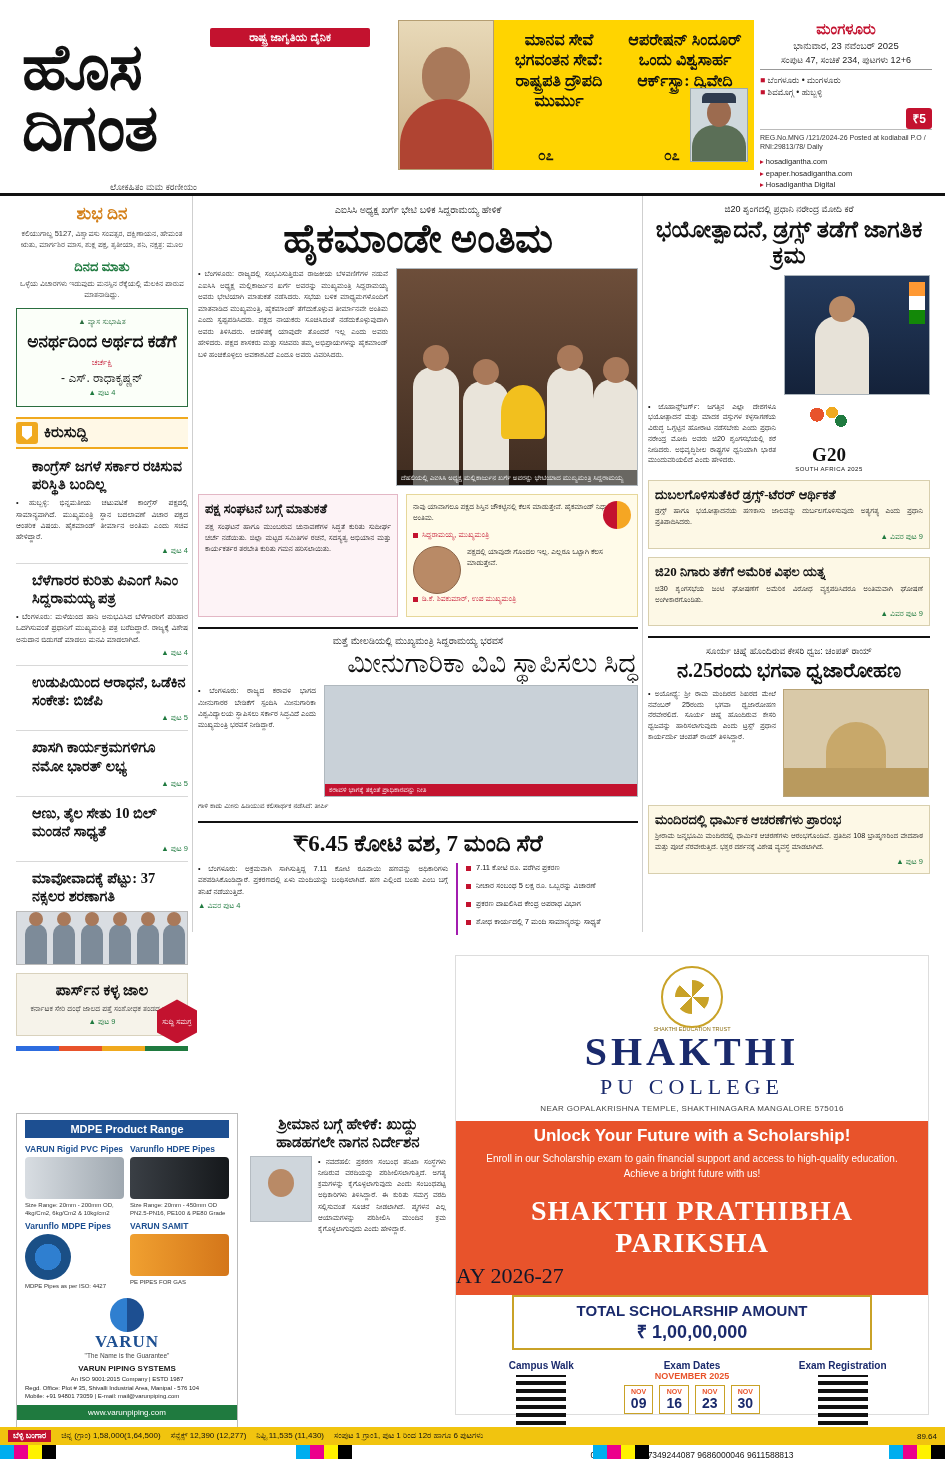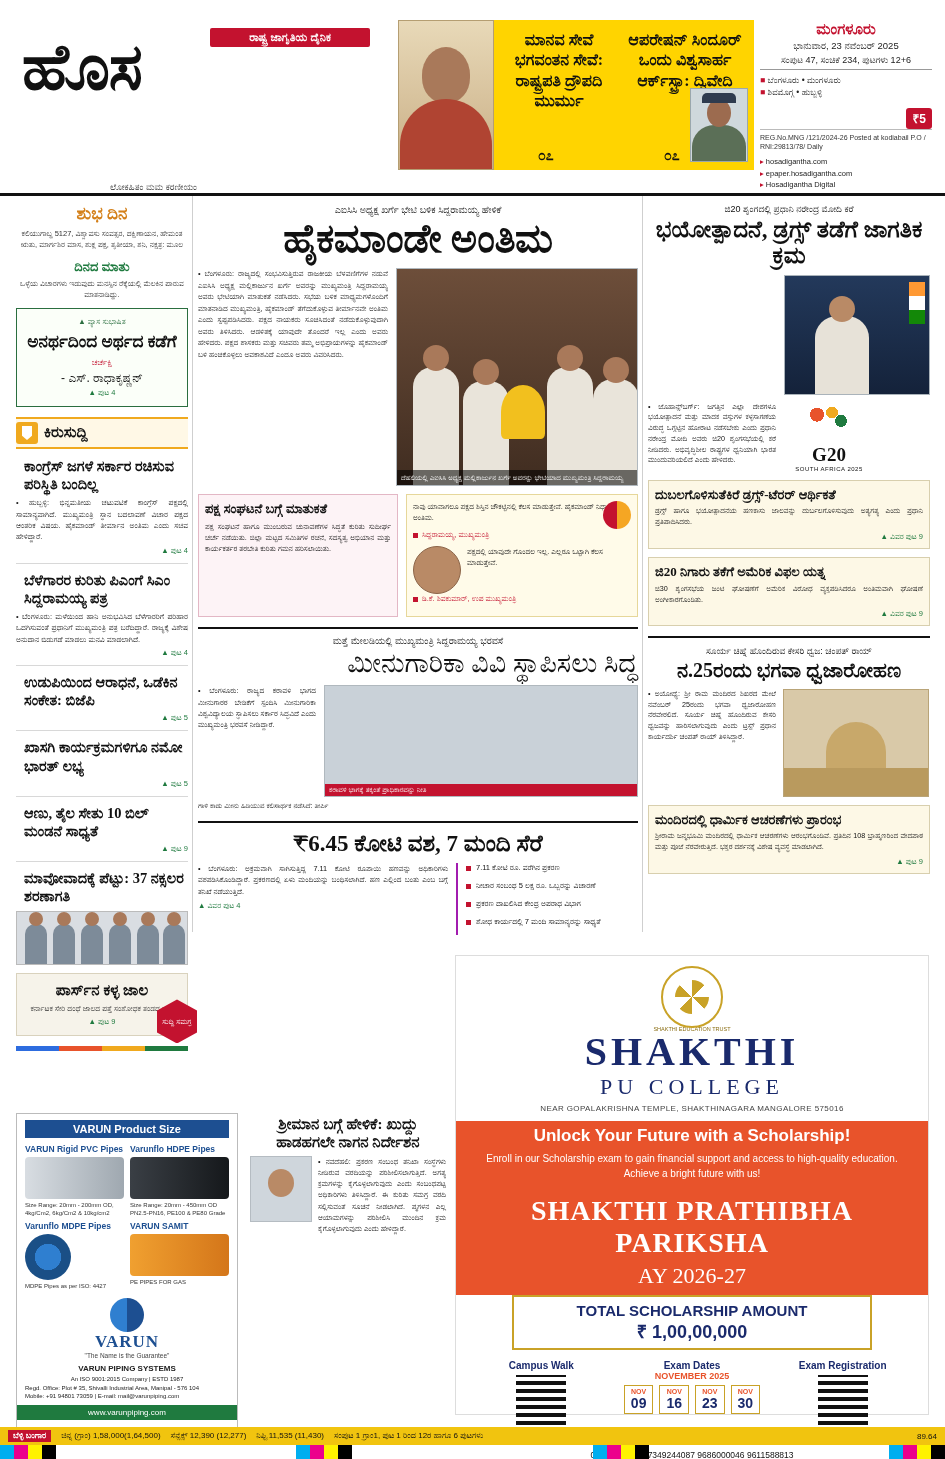--- a/index.html
+++ b/index.html
@@ -106,21 +106,21 @@
     margin-top:10px; display:flex; align-items:center; gap:6px;
     border-top:2px solid #f0a91e; border-bottom:2px solid #f0a91e; padding:3px 0;
     background:#fff8e6;
   }
   .kirusuddi-bar .ic { width:22px;height:22px;background:#f0a91e;border-radius:3px; position:relative;}
   .kirusuddi-bar .ic:after{content:"";position:absolute;left:6px;top:4px;width:10px;height:14px;background:#fff;clip-path:polygon(0 0,100% 0,100% 70%,50% 100%,0 70%);}
   .kirusuddi-bar .t { font-family:"Liberation Serif", serif; font-weight:bold; font-size:15px; color:#111;}
 
   .brief { margin-top:8px; }
   .brief h3 {
-    margin:0 0 4px 8px; font-family:"Liberation Serif", serif; font-size:14.5px;
+    margin:0 0 4px 16px; font-family:"Liberation Serif", serif; font-size:14.5px;
     line-height:1.25; font-weight:bold;
   }
   .brief p { margin:0; font-size:7.5px; line-height:1.52; color:#222; text-align:justify;}
   .brief .pg { text-align:right; color:#1f7a3f; font-size:7.5px; margin-top:3px;}
   .brief hr { border:none; border-top:1px solid #d8d8d8; margin:7px 0;}
 
   .photo-strip { margin-top:6px; height:54px; background:#d9dde2; border:1px solid #bbb; position:relative; overflow:hidden;}
   .photo-strip i { position:absolute; bottom:0; width:22px; height:40px; background:#7d8b99; border-radius:10px 10px 0 0;}
   .photo-strip i b { position:absolute; left:50%; top:-12px; transform:translateX(-50%); width:14px;height:14px;border-radius:50%;background:#a9795a; display:block;}
 
@@ -215,21 +215,21 @@
   .ad-logo:after{content:"";position:absolute;left:50%;top:50%;transform:translate(-50%,-50%);width:34px;height:34px;border-radius:50%;
     background:conic-gradient(#c9a227 0 12.5%,#fff 12.5% 25%,#c9a227 25% 37.5%,#fff 37.5% 50%,#c9a227 50% 62.5%,#fff 62.5% 75%,#c9a227 75% 87.5%,#fff 87.5% 100%);}
   .ad-logo-t{font-size:5.5px;text-align:center;color:#8a6d12;margin-top:-6px;}
   .ad-title{font-family:"Liberation Serif",serif;font-size:40px;letter-spacing:4px;color:#1a2a6c;font-weight:bold;line-height:1;}
   .ad-sub{font-family:"Liberation Serif",serif;font-size:22px;letter-spacing:5px;color:#1a2a6c;margin-top:2px;}
   .ad-addr{font-size:8px;color:#444;margin-top:4px;letter-spacing:.4px;}
   .ad-unlock{background:#e8532b;color:#fff;text-align:center;font-weight:bold;font-size:17px;padding:5px 0;margin-top:8px;}
   .ad-lines{background:#e8532b;color:#fff;text-align:center;font-size:10px;line-height:1.5;padding:0 20px 8px;}
   .ad-arc{position:relative;height:74px;background:#e8532b;overflow:hidden;}
   .ad-arc .t{position:absolute;left:0;right:0;top:6px;text-align:center;color:#fff;font-family:"Liberation Serif",serif;font-weight:bold;font-size:28px;letter-spacing:1px;}
-  .ad-year{background:#e8532b;color:#ffffff;text-align:center;font-size:22px;font-family:"Liberation Serif",serif;padding-bottom:6px;}
+  .ad-year{background:#e8532b;color:#0f172a;text-align:left;font-size:22px;font-family:"Liberation Serif",serif;padding-bottom:6px;}
   .ad-amt{margin:0 56px;background:#fff;border:2px solid #c9a227;text-align:center;padding:5px 0;}
   .ad-amt .l1{font-size:15px;font-weight:bold;color:#1a2a6c;}
   .ad-amt .l2{font-size:18px;font-weight:bold;color:#1a2a6c;}
   .ad-dates{display:flex;margin-top:10px;padding:0 10px;}
   .ad-dates .blk{flex:1;text-align:center;}
   .ad-dates .hd{font-size:10px;font-weight:bold;color:#1a2a6c;}
   .qr{width:50px;height:50px;margin:4px auto 0;background:
      repeating-linear-gradient(0deg,#111 0 4px,#fff 4px 8px),
      repeating-linear-gradient(90deg,#111 0 4px,transparent 4px 8px);}
   .ad-nov{display:flex;justify-content:center;gap:6px;margin-top:4px;}
@@ -275,20 +275,21 @@
 </style>
 </head>
 <body>
 
 <div class="page">
 
   <div class="masthead">
     <div class="mast-tagline">ರಾಷ್ಟ್ರ ಜಾಗೃತಿಯ ದೈನಿಕ</div>
     <div class="mast-title">
       <span>ಹೊಸ</span>
+      <span class="l2">ದಿಗಂತ</span>
     </div>
     <div class="mast-sub">ಲೋಕಹಿತಂ ಮಮ ಕರಣೀಯಂ</div>
 
     <div class="mast-photo">
       <div class="face"></div>
       <div class="body"></div>
     </div>
 
     <div class="mast-yellow">
       <div class="col c1">ಮಾನವ ಸೇವೆ ಭಗವಂತನ ಸೇವೆ: ರಾಷ್ಟ್ರಪತಿ ದ್ರೌಪದಿ ಮುರ್ಮು</div>
@@ -529,21 +530,21 @@
         <div class="r-pg">▲ ಪುಟ 9</div>
       </div>
     </div>
   </div>
 
   <div class="content" style="top:0;position:absolute;left:0;margin-top:0;"></div>
 
   <div style="position:absolute;left:0;top:955px;width:945px;height:470px;">
 
     <div class="varun" style="top:158px;">
-      <div class="bar">VARUN Product Size</div>
+      <div class="bar">MDPE Product Range</div>
       <div class="row">
         <div class="cell">
           <div class="nm"><span>VARUN</span> <span>Rigid PVC Pipes</span></div>
           <div class="pipe"></div>
           <div class="sm">Size Range: 20mm - 200mm OD, 4kg/Cm2, 6kg/Cm2 &amp; 10kg/cm2</div>
         </div>
         <div class="cell">
           <div class="nm"><span>Varunflo</span> <span>HDPE Pipes</span></div>
           <div class="pipe dark"></div>
           <div class="sm">Size Range: 20mm - 450mm OD PN2.5-PN16, PE100 &amp; PE80 Grade</div>

